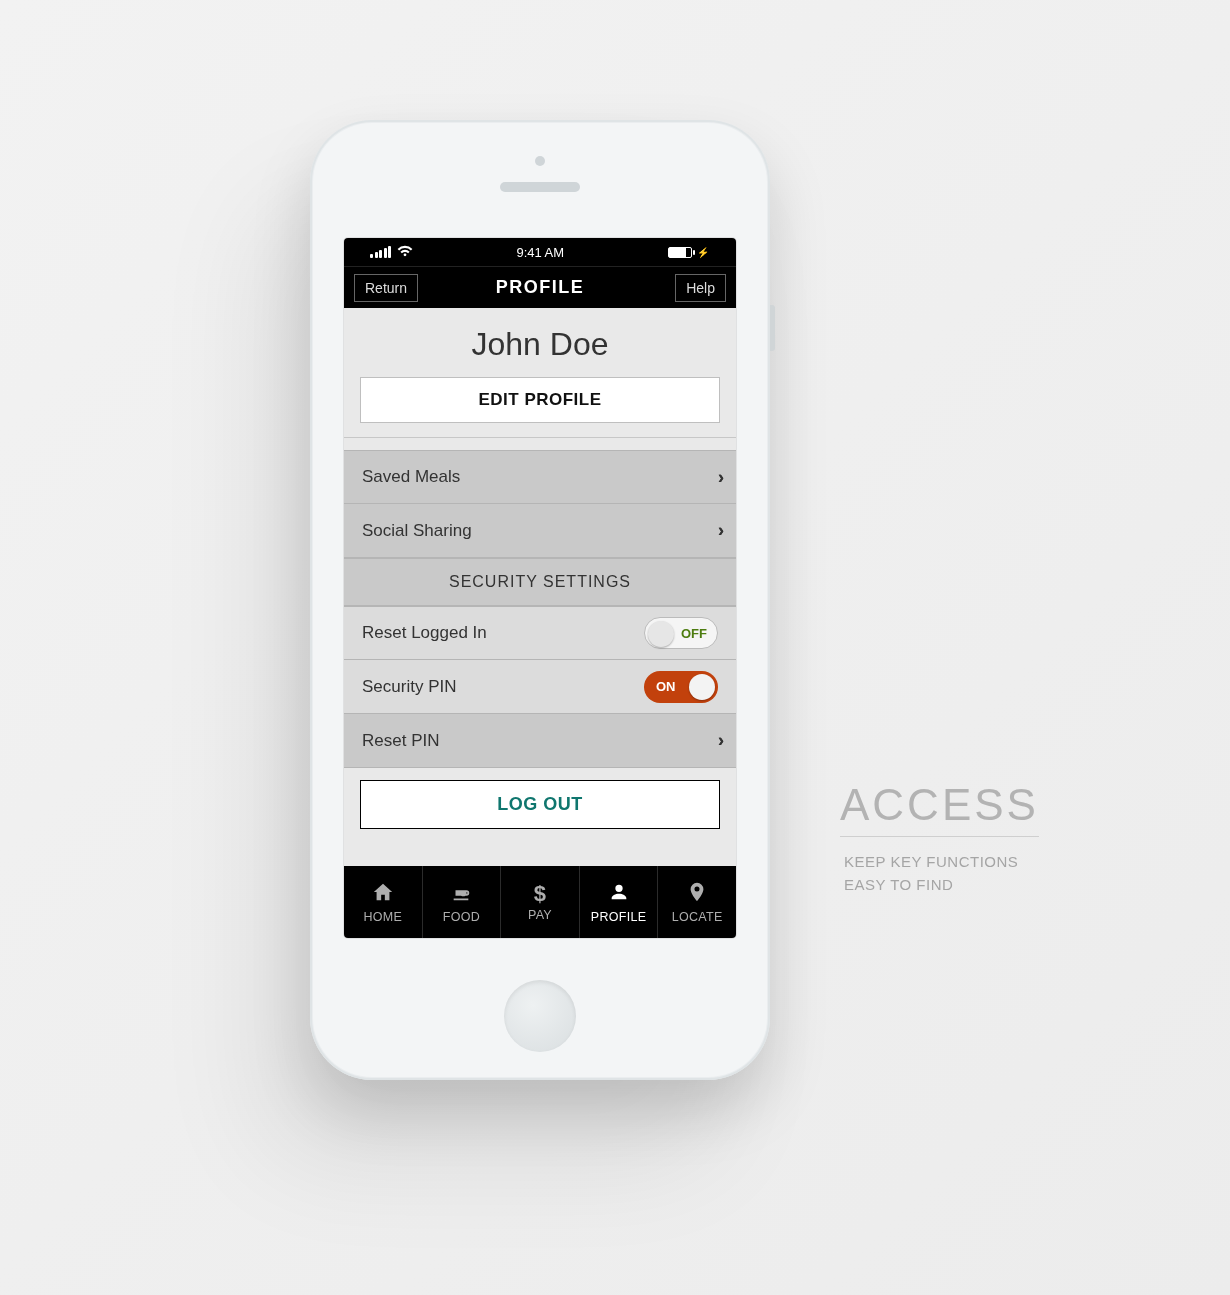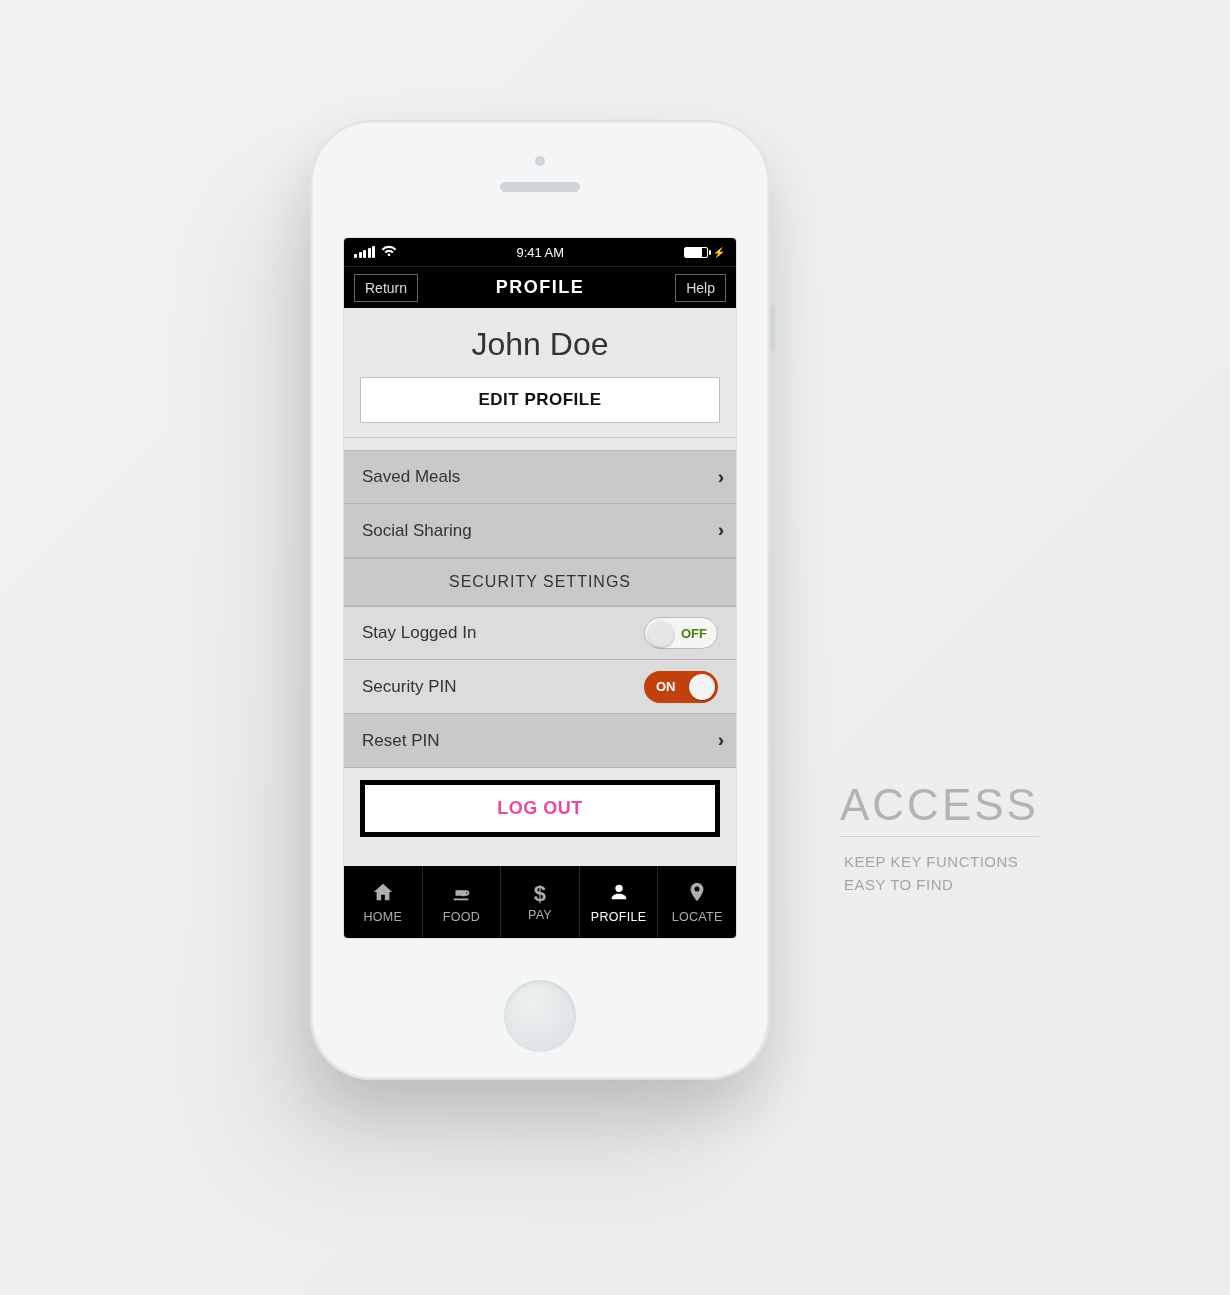--- a/index.html
+++ b/index.html
@@ -88,21 +88,21 @@
 
   
   .statusbar {
     height: 28px;
     background: #000;
     color: #fff;
     display: flex;
     align-items: center;
     justify-content: space-between;
     font-size: 13px;
-    padding: 0 10px;
+    padding: 0 26px;
     gap: 39px;
   }
   .status-left, .status-right { display: flex; align-items: center; gap: 6px; }
   .status-time { flex: 1; text-align: center; font-weight: 500; }
   .signal { display: flex; align-items: flex-end; gap: 1.5px; height: 12px; }
   .signal span { width: 3px; background: #fff; border-radius: 1px; }
   .signal span:nth-child(1){height:4px}.signal span:nth-child(2){height:6px}
   .signal span:nth-child(3){height:8px}.signal span:nth-child(4){height:10px}
   .signal span:nth-child(5){height:12px}
   .wifi-icon, .batt-icon { display: inline-block; }
@@ -217,26 +217,26 @@
   .toggle.on .knob { right: 3px; }
 
   .gap { height: 12px; background:#e9e9e9; }
 
   
   .logout-wrap { padding: 12px 16px 10px; background:#e9e9e9; }
   .logout-btn {
     display:block;
     width: 100%;
     background:#fff;
-    border:5px solid #000000;
+    border:1px solid #000000;
     padding: 13px 0;
     font-size: 18px;
     font-weight: 800;
     letter-spacing: 0.5px;
-    color:#ec4899;
+    color:#0f766e;
     cursor: pointer;
   }
 
   
   .tabbar {
     position: absolute;
     bottom: 0; left:0; right:0;
     height: 72px;
     background: #000;
     display: flex;
@@ -336,21 +336,21 @@
       <span class="chev">››</span>
     </div>
     <div class="row">
       <span>Social Sharing</span>
       <span class="chev">››</span>
     </div>
 
     <div class="section-title">SECURITY SETTINGS</div>
 
     <div class="row light">
-      <span>Stay Logged In</span>
+      <span>Reset Logged In</span>
       <div class="toggle off">
         <span>OFF</span>
         <div class="knob"></div>
       </div>
     </div>
     <div class="row light">
       <span>Security PIN</span>
       <div class="toggle on">
         <span>ON</span>
         <div class="knob"></div>

